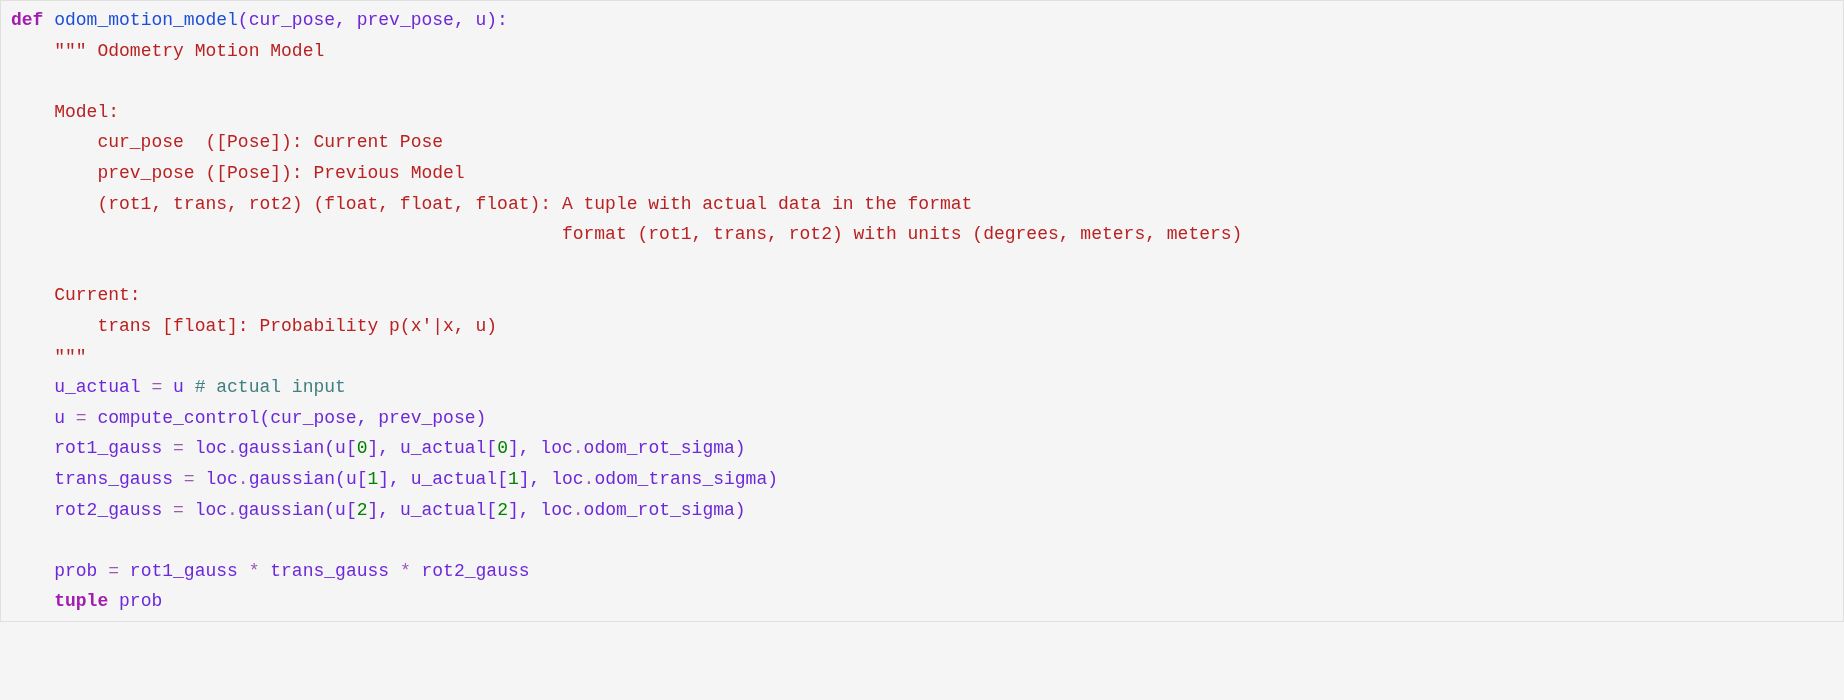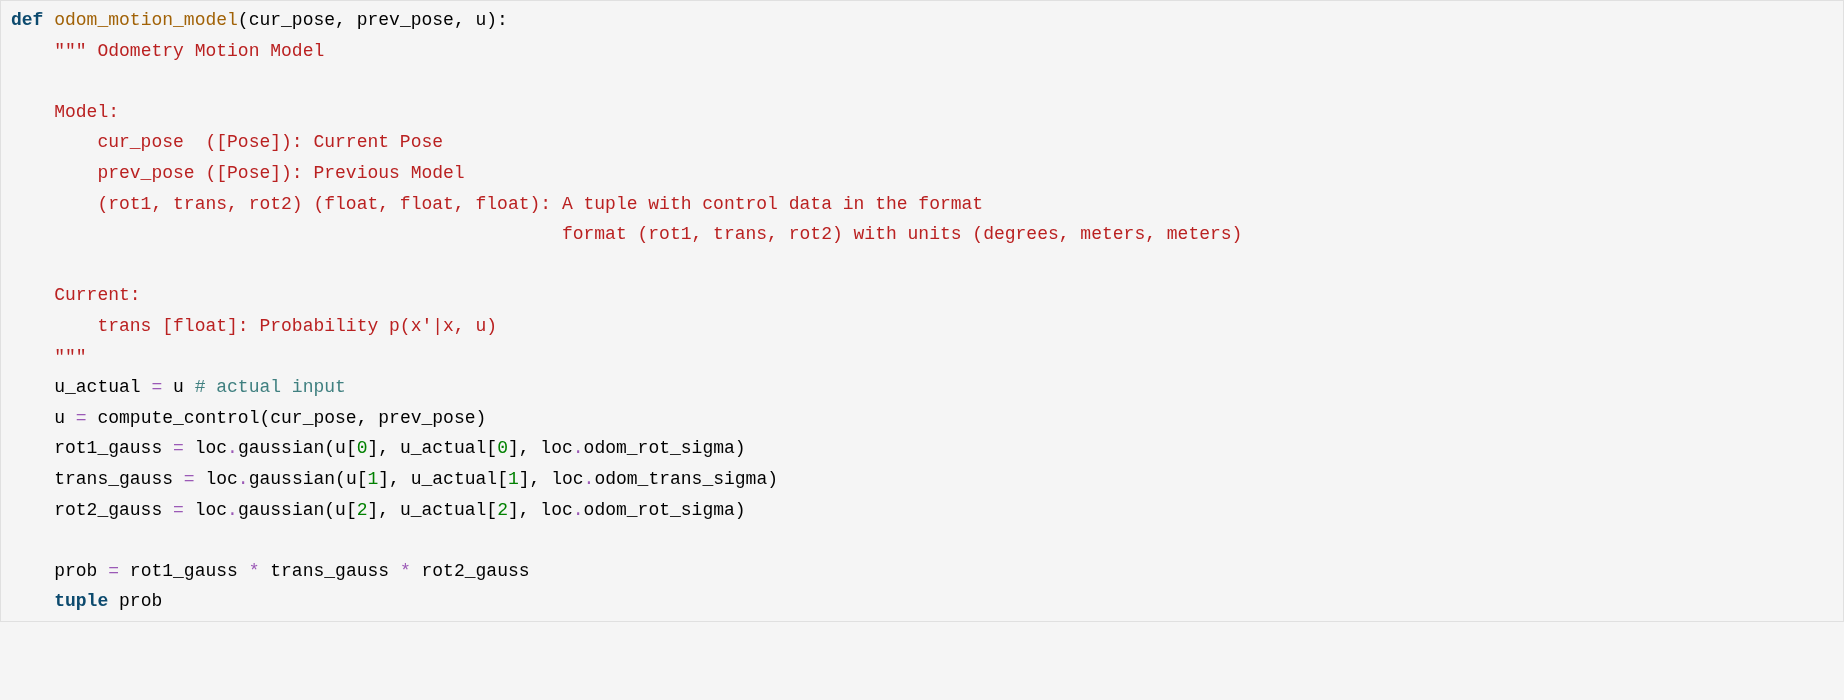--- a/index.html
+++ b/index.html
@@ -10,38 +10,38 @@
     font-size: 18px;
     line-height: 1.7;
   }
   .code-block {
     background: #f5f5f5;
     border: 1px solid #e0e0e0;
     padding: 4px 10px;
     white-space: pre;
     overflow-x: auto;
   }
-  .kw { color: #0c4a6e; font-weight: bold; }
-  .fn { color: #a16207; }
+  .kw { color: #a21caf; font-weight: bold; }
+  .fn { color: #1d4ed8; }
   .str { color: #ba2121; }
   .com { color: #408080; }
   .num { color: #008000; }
   .op { color: #9b59b6; }
-  .plain { color: #000000; }
+  .plain { color: #6d28d9; }
 </style>
 </head>
 <body>
 
 <div class="code-block"><span class="kw">def</span> <span class="fn">odom_motion_model</span><span class="plain">(cur_pose, prev_pose, u):</span>
     <span class="str">""" Odometry Motion Model</span>
 <span class="str"></span>
 <span class="str">    Model:</span>
 <span class="str">        cur_pose  ([Pose]): Current Pose</span>
 <span class="str">        prev_pose ([Pose]): Previous Model</span>
-<span class="str">        (rot1, trans, rot2) (float, float, float): A tuple with control data in the format</span>
+<span class="str">        (rot1, trans, rot2) (float, float, float): A tuple with actual data in the format</span>
 <span class="str">                                                   format (rot1, trans, rot2) with units (degrees, meters, meters)</span>
 <span class="str"></span>
 <span class="str">    Current:</span>
 <span class="str">        trans [float]: Probability p(x'|x, u)</span>
 <span class="str">    """</span>
 <span class="plain">    u_actual </span><span class="op">=</span><span class="plain"> u </span><span class="com"># actual input</span>
 <span class="plain">    u </span><span class="op">=</span><span class="plain"> compute_control(cur_pose, prev_pose)</span>
 <span class="plain">    rot1_gauss </span><span class="op">=</span><span class="plain"> loc</span><span class="op">.</span><span class="plain">gaussian</span><span class="plain">(u[</span><span class="num">0</span><span class="plain">], u_actual[</span><span class="num">0</span><span class="plain">], loc</span><span class="op">.</span><span class="plain">odom_rot_sigma</span><span class="plain">)</span>
 <span class="plain">    trans_gauss </span><span class="op">=</span><span class="plain"> loc</span><span class="op">.</span><span class="plain">gaussian</span><span class="plain">(u[</span><span class="num">1</span><span class="plain">], u_actual[</span><span class="num">1</span><span class="plain">], loc</span><span class="op">.</span><span class="plain">odom_trans_sigma</span><span class="plain">)</span>
 <span class="plain">    rot2_gauss </span><span class="op">=</span><span class="plain"> loc</span><span class="op">.</span><span class="plain">gaussian</span><span class="plain">(u[</span><span class="num">2</span><span class="plain">], u_actual[</span><span class="num">2</span><span class="plain">], loc</span><span class="op">.</span><span class="plain">odom_rot_sigma</span><span class="plain">)</span>

